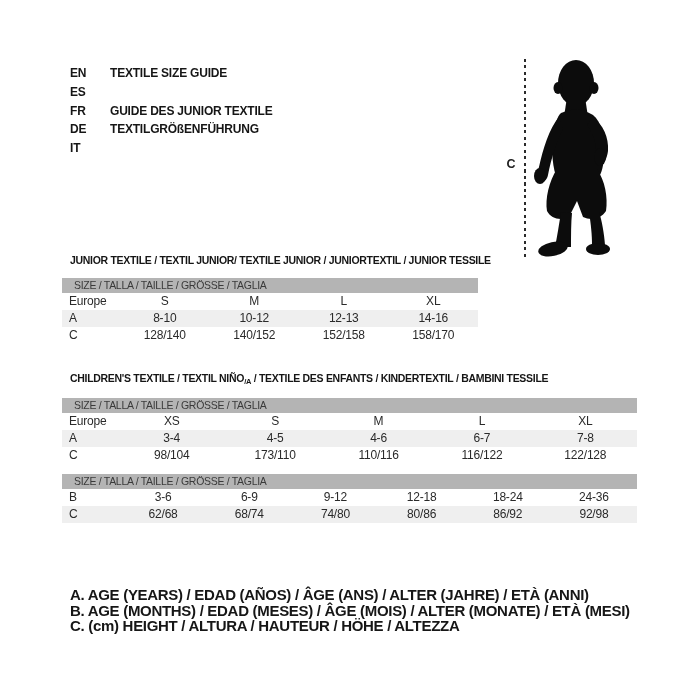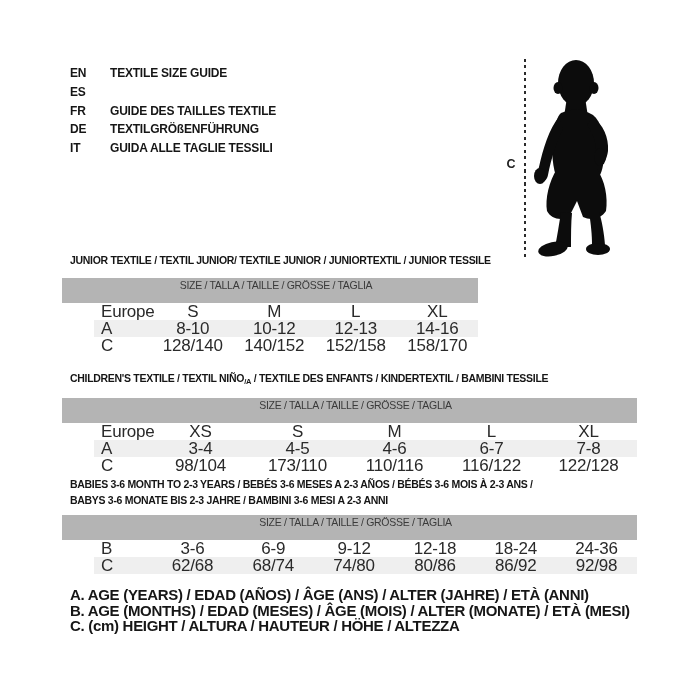--- a/index.html
+++ b/index.html
@@ -21,23 +21,23 @@
 
   
   .section{position:absolute;left:62px;}
   .s1{top:252px;width:416px;}
   .s2{top:370px;width:575px;}
   .s3{top:474px;width:575px;}
   .tbl-title{margin:2px 0 12px 8px;font-size:10.5px;font-weight:bold;
              letter-spacing:-0.3px;color:#151515;white-space:nowrap;}
   .s3 .tbl-title{margin-bottom:7px;line-height:16px;}
   .tbl-title .sub{font-size:7.5px;vertical-align:-2px;}
-  .size-bar{height:25px;line-height:15px;background:var(--bar-bg,#b4b4b4);
-            padding-left:12px;font-size:10.5px;letter-spacing:-0.3px;color:#3a3a3a;box-sizing:border-box;text-align:center;}
-  .t-row{display:flex;height:17px;line-height:17px;font-size:17px;letter-spacing:-0.2px;color:#2a2a2a;margin-left:32px;}
+  .size-bar{height:15px;line-height:15px;background:var(--bar-bg,#b4b4b4);
+            padding-left:12px;font-size:10.5px;letter-spacing:-0.3px;color:#3a3a3a;box-sizing:border-box;}
+  .t-row{display:flex;height:17px;line-height:17px;font-size:12px;letter-spacing:-0.2px;color:#2a2a2a;}
   .t-row.shaded{background:var(--row-shaded-bg,#efefef);}
   .cell-label{width:58px;padding-left:7px;box-sizing:border-box;}
   .cell{flex:1;text-align:center;}
 
   
   .footnotes{position:absolute;left:70px;top:587px;}
   .footnote{height:15.5px;line-height:15.5px;font-size:15px;font-weight:bold;
             letter-spacing:-0.3px;color:#161616;white-space:nowrap;}
 </style>
 </head>
@@ -48,29 +48,28 @@
   <div class="lang-block">
     <div class="lang-row">
       <span class="lang-code">EN</span>
       <span class="lang-label">TEXTILE SIZE GUIDE</span>
     </div>
     <div class="lang-row">
       <span class="lang-code">ES</span>
     </div>
     <div class="lang-row">
       <span class="lang-code">FR</span>
-      <span class="lang-label">GUIDE DES TAILLES TEXTILE</span>
+      <span class="lang-label">GUIDE DES JUNIOR TEXTILE</span>
     </div>
     <div class="lang-row">
       <span class="lang-code">DE</span>
       <span class="lang-label">TEXTILGRÖßENFÜHRUNG</span>
     </div>
     <div class="lang-row">
       <span class="lang-code">IT</span>
-      <span class="lang-label">GUIDA ALLE TAGLIE TESSILI</span>
     </div>
   </div>
 
   <div class="height-line"></div>
   <div class="height-label">C</div>
   <svg class="baby" viewBox="0 0 88 202" xmlns="http://www.w3.org/2000/svg">
     <g fill="#0c0c0c">
       <ellipse cx="45" cy="26" rx="18" ry="23"></ellipse>
       <ellipse cx="27" cy="31" rx="4.5" ry="6"></ellipse>
       <ellipse cx="63" cy="31" rx="4.5" ry="6"></ellipse>
@@ -137,24 +136,20 @@
       <span class="cell-label">C</span>
       <span class="cell">98/104</span>
       <span class="cell">173/110</span>
       <span class="cell">110/116</span>
       <span class="cell">116/122</span>
       <span class="cell">122/128</span>
     </div>
   </div>
 
   <div class="section s3">
-    <div class="tbl-title">
-      <div>BABIES 3-6 MONTH TO 2-3 YEARS / BEBÉS 3-6 MESES A 2-3 AÑOS / BÉBÉS 3-6 MOIS À 2-3 ANS /</div>
-      <div>BABYS 3-6 MONATE BIS 2-3 JAHRE / BAMBINI 3-6 MESI A 2-3 ANNI</div>
-    </div>
     <div class="size-bar">SIZE / TALLA / TAILLE / GRÖSSE / TAGLIA</div>
     <div class="t-row">
       <span class="cell-label">B</span>
       <span class="cell">3-6</span>
       <span class="cell">6-9</span>
       <span class="cell">9-12</span>
       <span class="cell">12-18</span>
       <span class="cell">18-24</span>
       <span class="cell">24-36</span>
     </div>

